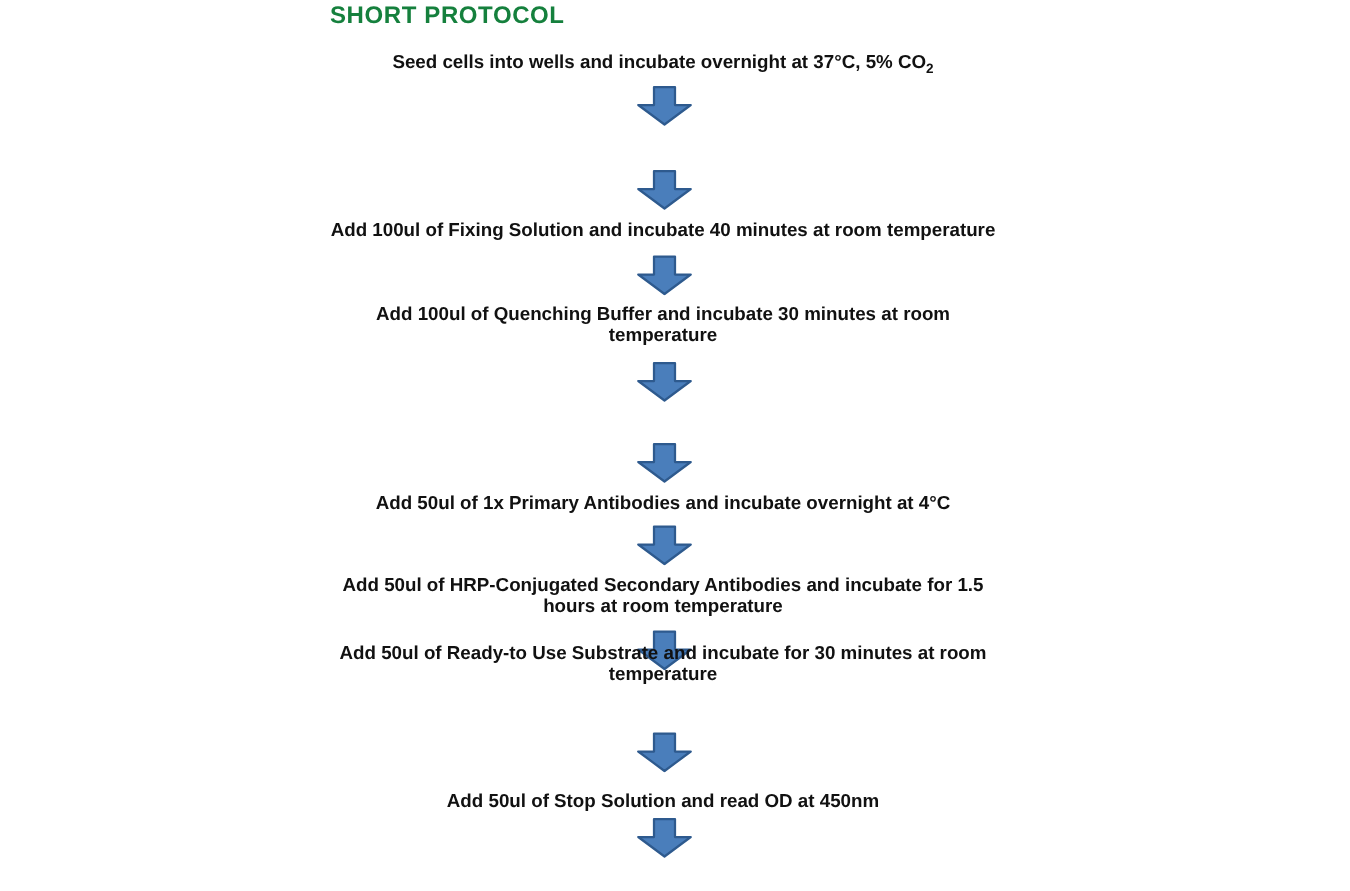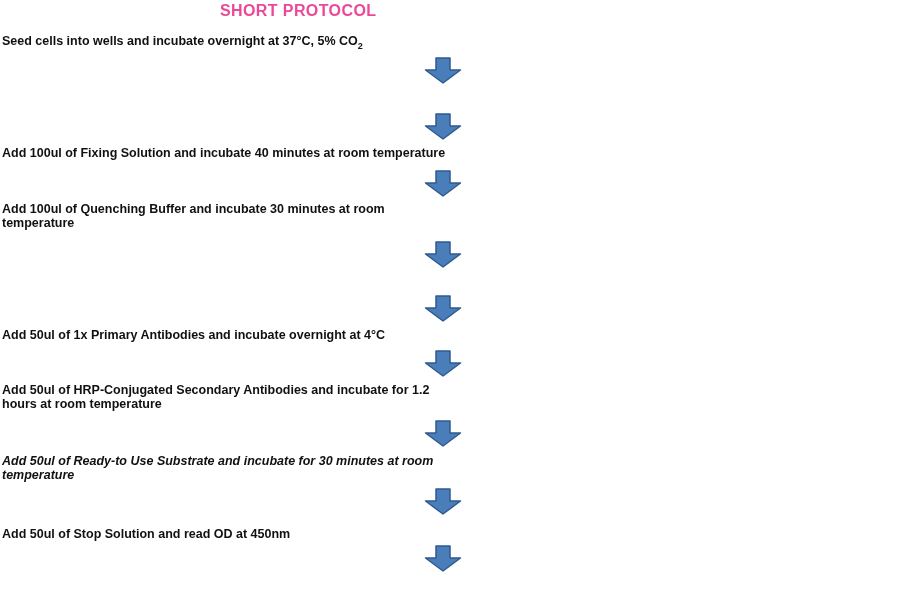--- a/index.html
+++ b/index.html
@@ -2,24 +2,24 @@
 <html><head>
 <meta charset="utf-8">
 <style>
   html,body { margin:0; padding:0; }
   .page {
     position:relative; width:900px; height:594px; background:#ffffff;
     font-family:"Liberation Sans", sans-serif; overflow:hidden;
   }
   .title {
     position:absolute; left:220px; top:2px;
-    font-size:16px; font-weight:bold; color:#ec4899; letter-spacing:0.4px;
+    font-size:16px; font-weight:bold; color:#15803d; letter-spacing:0.4px;
   }
   .step {
-    position:absolute; left:2px; width:880px; text-align:left;
+    position:absolute; left:2px; width:880px; text-align:center;
     font-size:12.5px; font-weight:bold; color:#111111; line-height:14px;
     white-space:pre-line;
   }
   .step sub { font-size:9px; }
   .arrow { position:absolute; left:424px; width:38px; height:27px; }
   .arrow svg { display:block; }
   .arrow polygon { fill:#4a7ebb; stroke:#2e5a8e; stroke-width:1.5; stroke-linejoin:round; }
   .s1  { top:34px; }
   .a1  { top:57px; }
   .s2  { top:91px; }
@@ -27,21 +27,21 @@
   .s3  { top:146px; }
   .a3  { top:170px; }
   .s4  { top:202px; }
   .a4  { top:241px; }
   .s5  { top:272px; }
   .a5  { top:295px; }
   .s6  { top:328px; }
   .a6  { top:350px; }
   .s7  { top:383px; }
   .a7  { top:420px; }
-  .s8  { top:454px;font-style:italic; }
+  .s8  { top:428px; }
   .a8  { top:488px; }
   .s9  { top:527px; }
   .a9  { top:545px; }
   .s10 { top:579px; }
 </style>
 </head>
 <body>
 
 <div class="page">
 
@@ -87,21 +87,21 @@
   </div>
 
   <div class="step s6">Add 50ul of 1x Primary Antibodies and incubate overnight at 4°C</div>
 
   <div class="arrow a6">
     <svg width="38" height="27" viewBox="0 0 38 27">
         <polygon points="12,1 26,1 26,13 36.5,13 19,26 1.5,13 12,13"></polygon>
       </svg>
   </div>
 
-  <div class="step s7">Add 50ul of HRP-Conjugated Secondary Antibodies and incubate for 1.2
+  <div class="step s7">Add 50ul of HRP-Conjugated Secondary Antibodies and incubate for 1.5
 hours at room temperature</div>
 
   <div class="arrow a7">
     <svg width="38" height="27" viewBox="0 0 38 27">
         <polygon points="12,1 26,1 26,13 36.5,13 19,26 1.5,13 12,13"></polygon>
       </svg>
   </div>
 
   <div class="step s8">Add 50ul of Ready-to Use Substrate and incubate for 30 minutes at room
 temperature</div>

